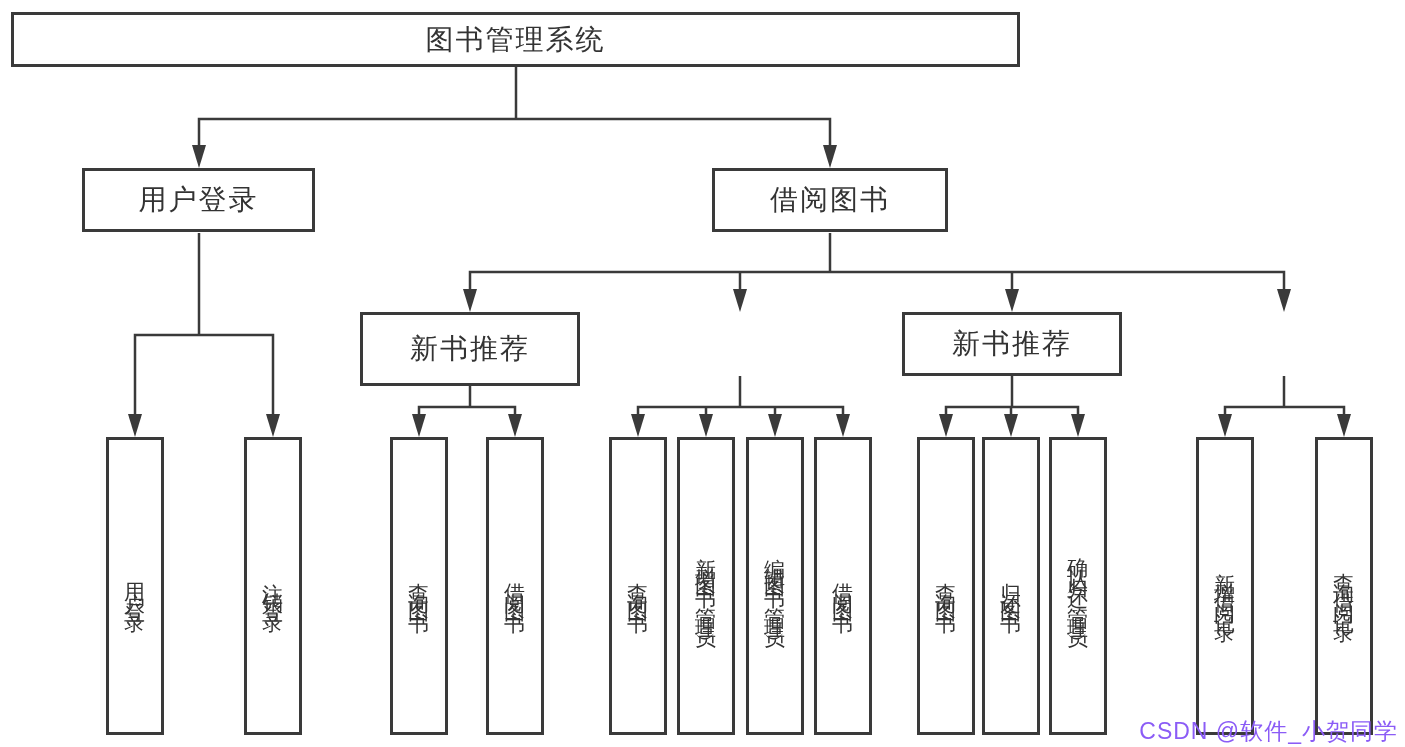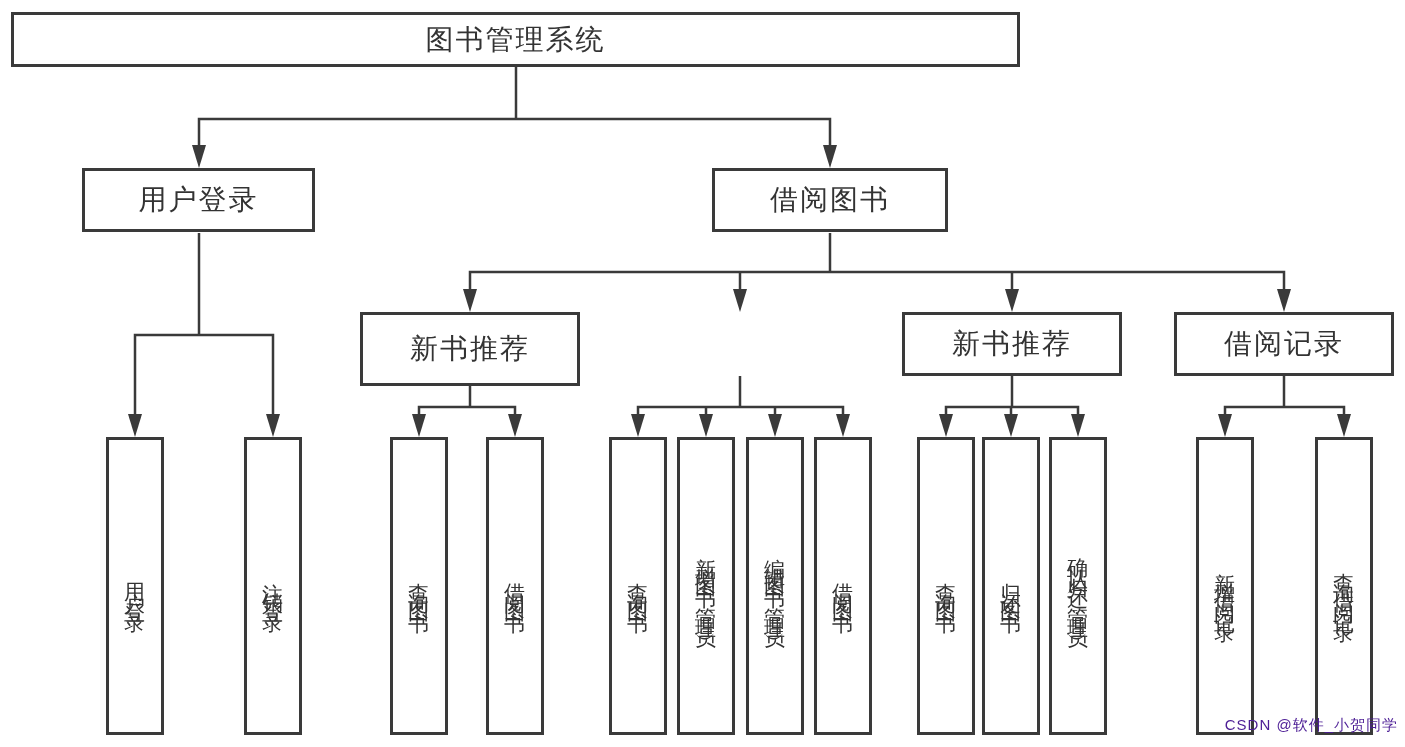--- a/index.html
+++ b/index.html
@@ -30,21 +30,21 @@
   .n-sec3{left:1174px;top:312px;width:220px;height:64px;}
   
   .leaf{top:437px;width:58px;height:298px;}
   .lf-a0{left:106px;}  .lf-a1{left:244px;}
   .lf-b0{left:390px;}  .lf-b1{left:486px;}
   .lf-c0{left:609px;}  .lf-c1{left:677px;}  .lf-c2{left:746px;}  .lf-c3{left:814px;}
   .lf-d0{left:917px;}  .lf-d1{left:982px;}  .lf-d2{left:1049px;}
   .lf-e0{left:1196px;} .lf-e1{left:1315px;}
   .watermark{
     position:absolute;right:7px;top:716px;z-index:5;
-    font-size:15px;color:#4c1d95;letter-spacing:1px;white-space:nowrap;
+    font-size:23px;color:#8b5cf6;letter-spacing:1px;white-space:nowrap;
   }
 </style>
 </head>
 <body>
 
 <div class="canvas">
 
   <svg class="wires" viewBox="0 0 1405 747" xmlns="http://www.w3.org/2000/svg" fill="none" stroke="#3a3a3a" stroke-width="2.5">
 
     <path d="M516 67 V119"></path>
@@ -93,21 +93,20 @@
     </g>
   </svg>
 
   <div class="node hnode n-root">图书管理系统</div>
 
   <div class="node hnode n-userlogin">用户登录</div>
   <div class="node hnode n-bookmgmt">借阅图书</div>
 
   <div class="node hnode n-sec0">新书推荐</div>
   <div class="node hnode n-sec2">新书推荐</div>
-  <div class="node hnode n-sec3">借阅记录</div>
 
   <div class="node leaf lf-a0">
     <span class="vtext">用户登录</span>
   </div>
   <div class="node leaf lf-a1">
     <span class="vtext">注销登录</span>
   </div>
 
   <div class="node leaf lf-b0">
     <span class="vtext">查询图书</span>

